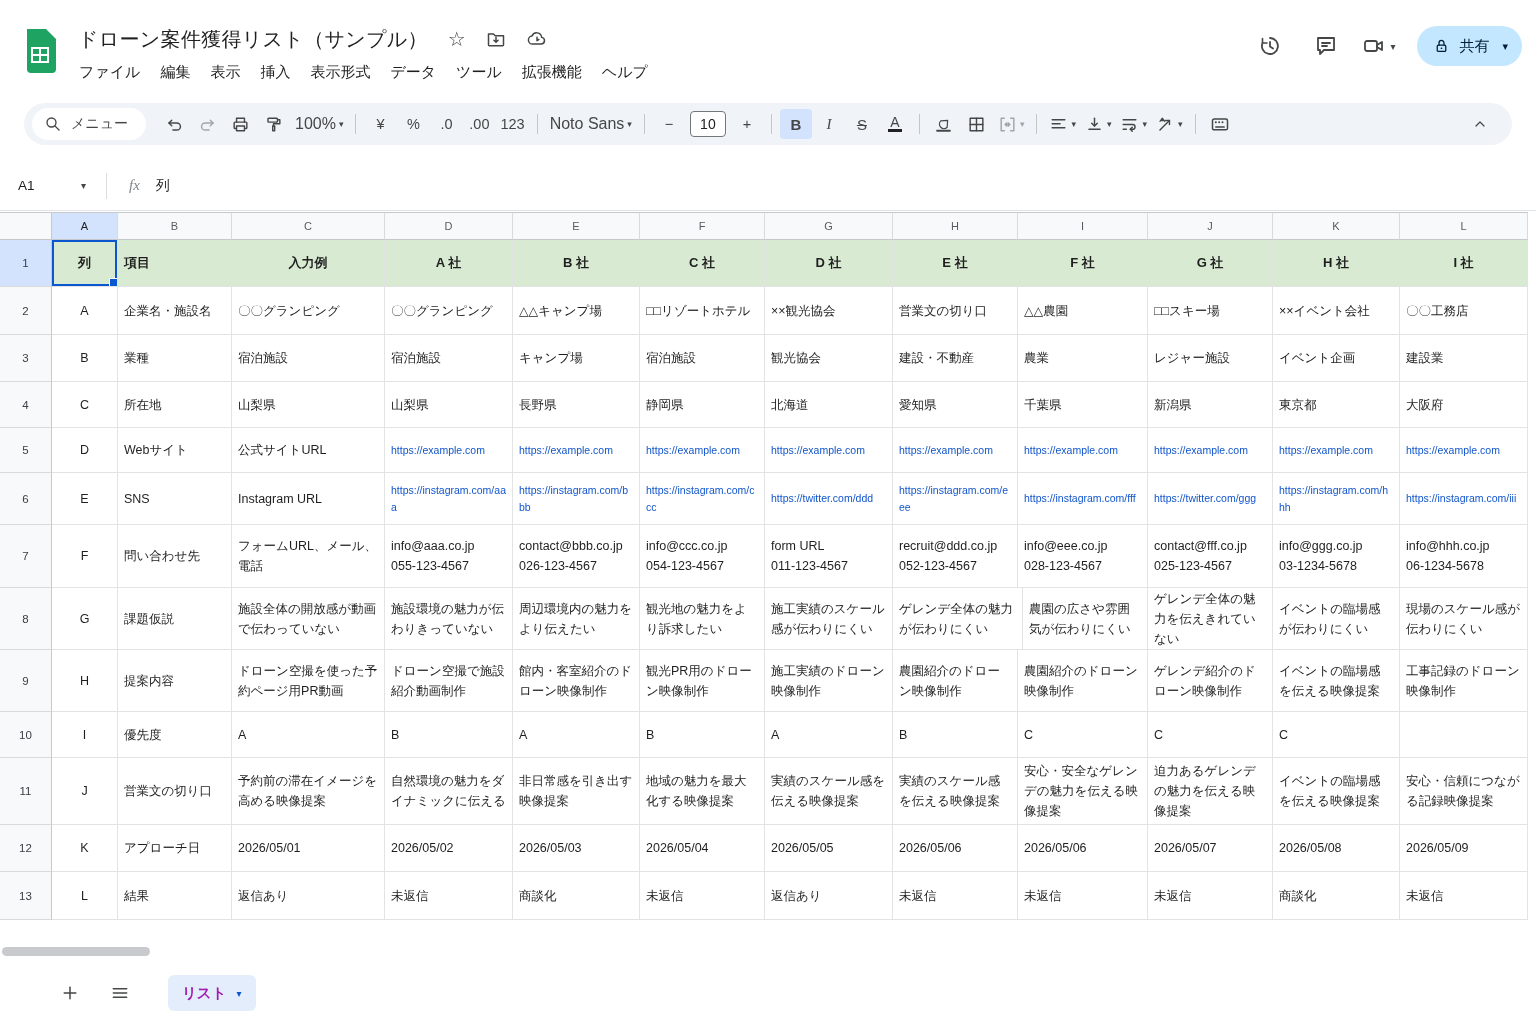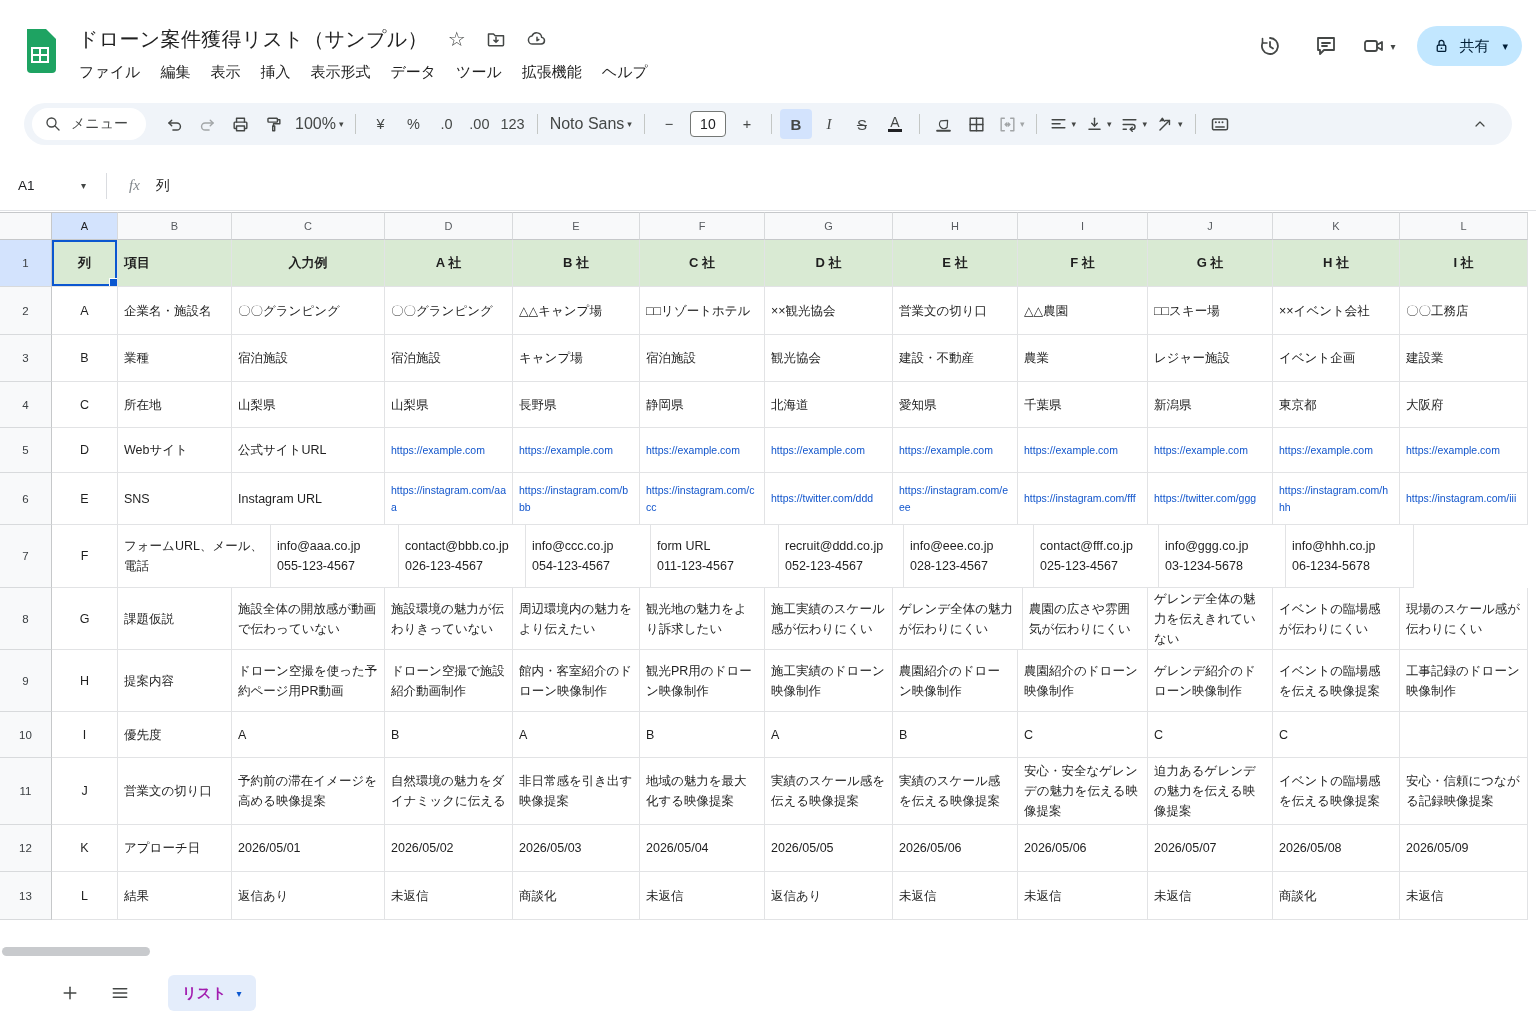--- a/index.html
+++ b/index.html
@@ -403,20 +403,21 @@
         <div class="cell link" style="width: 128px;">https://twitter.com/ddd</div>
         <div class="cell link" style="width: 125px;">https://instagram.com/eee</div>
         <div class="cell link" style="width: 130px;">https://instagram.com/fff</div>
         <div class="cell link" style="width: 125px;">https://twitter.com/ggg</div>
         <div class="cell link" style="width: 127px;">https://instagram.com/hhh</div>
         <div class="cell link" style="width: 128px;">https://instagram.com/iii</div>
       </div>
       <div class="g-row" style="height: 63px;">
         <div class="rowhead">7</div>
         <div class="cell center" style="width: 66px;">F</div>
+        <div class="cell" style="width: 114px;">問い合わせ先</div>
         <div class="cell" style="width: 153px;">フォームURL、メール、電話</div>
         <div class="cell pre" style="width: 128px;">info@aaa.co.jp
 055-123-4567</div>
         <div class="cell pre" style="width: 127px;">contact@bbb.co.jp
 026-123-4567</div>
         <div class="cell pre" style="width: 125px;">info@ccc.co.jp
 054-123-4567</div>
         <div class="cell pre" style="width: 128px;">form URL
 011-123-4567</div>
         <div class="cell pre" style="width: 125px;">recruit@ddd.co.jp

